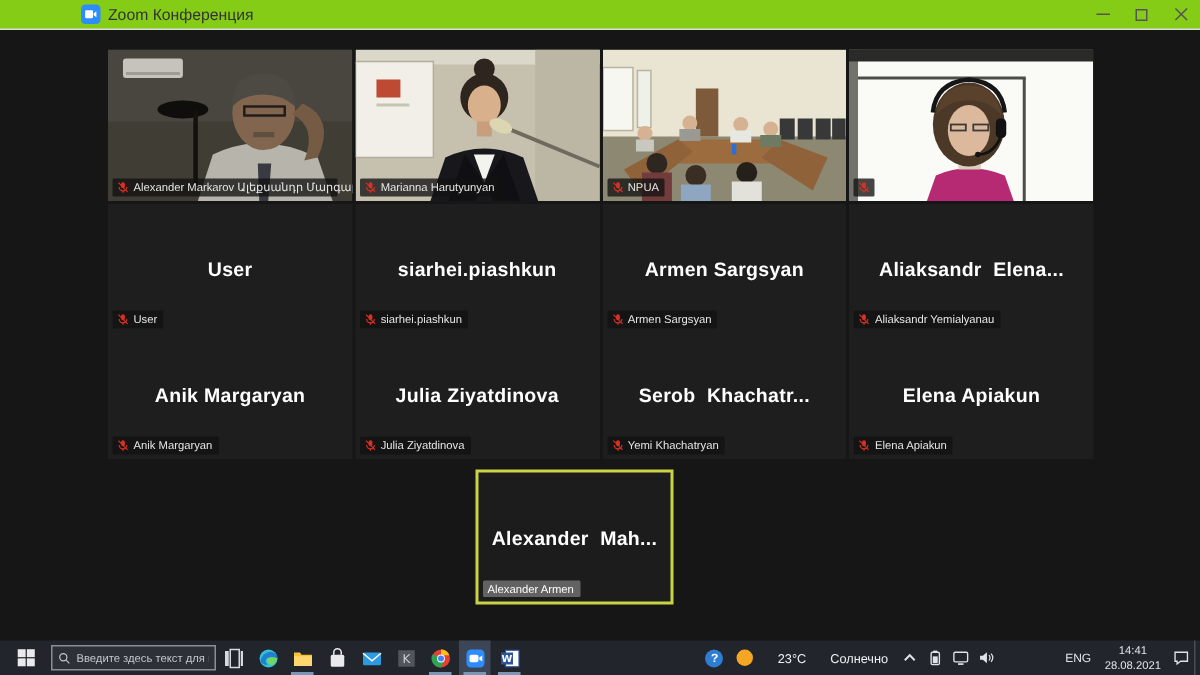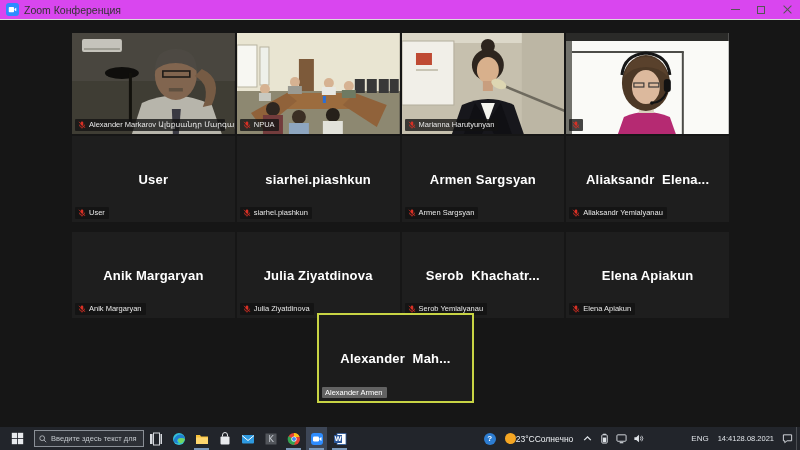--- a/index.html
+++ b/index.html
@@ -1,78 +1,78 @@
 <!DOCTYPE html>
 <html><head>
 <meta charset="utf-8">
 <style>
   html,body{margin:0;padding:0;background:#000;}
   *{box-sizing:border-box;}
   #screen{position:relative;width:800px;height:450px;overflow:hidden;
     font-family:"Liberation Sans","DejaVu Sans",sans-serif;background:#181818;}
 
   
-  .titlebar{position:absolute;left:0;top:0;width:800px;height:20px;background:#d946ef;
-    border-bottom:1px solid #dcdcdc;display:flex;align-items:center;}
+  .titlebar{position:absolute;left:0;top:0;width:800px;height:20px;background:#84cc16;
+    border-bottom:1px solid #dcdcdc;display:flex;align-items:center;padding-left:48px;}
   .zoom-app-icon{width:13px;height:13px;margin:0 5px 0 6px;border-radius:3px;background:#2d8cff;
     display:flex;align-items:center;justify-content:center;}
   .zoom-app-icon svg{width:9px;height:9px;}
   .win-title{font-size:10.5px;color:#333;}
   .win-controls{margin-left:auto;display:flex;align-items:center;height:100%;}
   .win-btn{width:26px;height:100%;display:flex;align-items:center;justify-content:center;cursor:pointer;}
   .glyph-min{width:9px;height:1px;background:#555;}
   .glyph-max{width:8px;height:8px;border:1px solid #555;}
   .glyph-close{position:relative;width:9px;height:9px;}
   .glyph-close:before,.glyph-close:after{content:"";position:absolute;left:4px;top:-1px;width:1px;height:11px;background:#555;}
   .glyph-close:before{transform:rotate(45deg);}
   .glyph-close:after{transform:rotate(-45deg);}
 
   
   .stage{position:absolute;left:0;top:20px;width:800px;height:407px;background:#161616;}
   .vrow{position:absolute;left:72px;width:657px;display:grid;grid-template-columns:repeat(4,1fr);gap:2px;}
   .row1{top:13px;height:101px;}
   .row2{top:116px;height:86px;}
-  .row3{top:212px;height:86px;}
+  .row3{top:200px;height:86px;}
   .tile{position:relative;background:#1e1e1e;overflow:hidden;}
   .tile svg.scene{position:absolute;inset:0;width:100%;height:100%;display:block;}
   .pname{position:absolute;inset:0;display:flex;align-items:center;justify-content:center;
     color:#fff;font-weight:700;font-size:13px;white-space:pre;letter-spacing:.2px;}
   .vlabel{position:absolute;left:3px;bottom:3px;display:flex;align-items:center;gap:3px;
     background:rgba(18,18,18,.78);padding:2px 4px 2px 3px;border-radius:1px;
     color:#e6e6e6;font-size:7.5px;line-height:1;max-width:92%;white-space:nowrap;}
   .vlabel svg{width:8px;height:8px;flex:0 0 auto;}
   .mini-ico{position:absolute;left:3px;bottom:3px;background:rgba(18,18,18,.78);
     padding:2px 3px;border-radius:1px;display:flex;}
   .mini-ico svg{width:8px;height:8px;}
-  .tile-active{position:absolute;left:317px;top:293px;width:157px;height:90px;background:#1c1c1c;
+  .tile-active{position:absolute;left:317px;top:293px;width:132px;height:90px;background:#1c1c1c;
     border:2px solid #c8d444;}
   .tile-active .vlabel{background:rgba(110,110,110,.85);color:#fff;}
 
   
   .taskbar{position:absolute;left:0;top:427px;width:800px;height:23px;background:#22252b;
     display:flex;align-items:center;color:#dfe3e8;}
   .start-btn{width:34px;height:100%;display:flex;align-items:center;justify-content:center;cursor:pointer;}
   .search-box{width:110px;height:17px;border:1px solid #8a8f96;background:#2d3036;
     display:flex;align-items:center;gap:4px;padding:0 4px;cursor:text;}
   .search-box .mag{width:8px;height:8px;flex:0 0 auto;}
   .search-ph{font-size:7.5px;color:#c3c7cc;white-space:nowrap;overflow:hidden;}
   .tb-ico{width:21px;height:23px;display:flex;align-items:center;justify-content:center;
     position:relative;cursor:pointer;margin:0 1px;}
   .tb-ico.open:after{content:"";position:absolute;left:3px;right:3px;bottom:0;height:2px;background:#7a97b8;}
   .tb-ico.active{background:#3d4656;}
   .tb-ico svg{width:14px;height:14px;}
   .tray{margin-left:auto;display:flex;align-items:center;height:100%;}
   .tray-item{display:flex;align-items:center;justify-content:center;height:100%;padding:0 3px;cursor:pointer;}
-  .weather{display:flex;align-items:center;gap:0;padding:0 6px;font-size:8.5px;color:#eef1f4;white-space:nowrap;}
+  .weather{display:flex;align-items:center;gap:16px;padding:0 6px;font-size:8.5px;color:#eef1f4;white-space:nowrap;}
   .sun{width:11px;height:11px;border-radius:50%;background:#f5a623;}
   .help-dot{width:12px;height:12px;border-radius:50%;background:#2d7dd2;color:#fff;font-size:8px;
     display:flex;align-items:center;justify-content:center;font-weight:700;}
   .tray svg{width:11px;height:11px;}
   .lang{font-size:8px;padding:0 4px;margin-left:40px;}
-  .clock{display:flex;flex-direction:row;align-items:center;justify-content:center;
+  .clock{display:flex;flex-direction:column;align-items:center;justify-content:center;
     font-size:7.5px;line-height:1.25;padding:0 5px;}
   .show-desktop{width:4px;height:100%;border-left:1px solid #4a4d52;}
 </style>
 </head>
 <body>
 
 <div id="screen">
 
   <div class="titlebar">
     <span class="zoom-app-icon">
@@ -115,20 +115,50 @@
           <rect width="163" height="101" fill="#000" opacity="0.14"></rect>
         </svg>
         <span class="vlabel">
           <svg viewBox="0 0 10 10">
               <rect x="3.4" y="0.6" width="3.2" height="5" rx="1.6" fill="#d93025"></rect>
               <path d="M1.8 4.6a3.2 3.2 0 0 0 6.4 0" fill="none" stroke="#d93025" stroke-width="1"></path>
               <rect x="4.5" y="7.6" width="1" height="1.8" fill="#d93025"></rect>
               <line x1="1.2" y1="1" x2="8.8" y2="8.6" stroke="#d93025" stroke-width="1"></line>
             </svg>
           <span>Alexander Markarov Ալեքսանդր Մարգարով</span>
+        </span>
+      </div>
+
+      <div class="tile">
+        <svg class="scene" viewBox="0 0 163 101" preserveAspectRatio="none">
+          <rect width="163" height="101" fill="#c6c0ae"></rect>
+          <rect width="163" height="10" fill="#dcd8c9"></rect>
+          <rect x="0" y="8" width="52" height="64" fill="#f1efe8" stroke="#b2ad9c"></rect>
+          <rect x="14" y="20" width="16" height="12" fill="#bf4a33"></rect>
+          <rect x="14" y="36" width="22" height="2" fill="#c8c4b4"></rect>
+          <rect x="120" y="0" width="43" height="101" fill="#bcb6a4"></rect>
+          <circle cx="86" cy="13" r="7" fill="#2d251e"></circle>
+          <ellipse cx="86" cy="32" rx="16" ry="16" fill="#2d251e"></ellipse>
+          <ellipse cx="86" cy="37" rx="11" ry="13" fill="#d8b08c"></ellipse>
+          <rect x="81" y="48" width="10" height="10" fill="#c89e7e"></rect>
+          <path d="M50 101 L60 72 Q86 60 112 72 L122 101 Z" fill="#17171c"></path>
+          <polygon points="79,70 93,70 86,89" fill="#f4f4ee"></polygon>
+          <path d="M73 70 L86 89 L80 101 L62 101 Z" fill="#101014"></path>
+          <path d="M99 70 L86 89 L92 101 L110 101 Z" fill="#101014"></path>
+          <line x1="163" y1="78" x2="100" y2="52" stroke="#6e6a5e" stroke-width="2.5"></line>
+          <ellipse cx="97" cy="51" rx="8" ry="4.5" fill="#ddd6b2" transform="rotate(22 97 51)"></ellipse>
+        </svg>
+        <span class="vlabel">
+          <svg viewBox="0 0 10 10">
+              <rect x="3.4" y="0.6" width="3.2" height="5" rx="1.6" fill="#d93025"></rect>
+              <path d="M1.8 4.6a3.2 3.2 0 0 0 6.4 0" fill="none" stroke="#d93025" stroke-width="1"></path>
+              <rect x="4.5" y="7.6" width="1" height="1.8" fill="#d93025"></rect>
+              <line x1="1.2" y1="1" x2="8.8" y2="8.6" stroke="#d93025" stroke-width="1"></line>
+            </svg>
+          <span>Marianna Harutyunyan</span>
         </span>
       </div>
 
       <div class="tile">
         <svg class="scene" viewBox="0 0 163 101" preserveAspectRatio="none">
           <rect width="163" height="101" fill="#8d8871"></rect>
           <rect width="163" height="58" fill="#e9e5d2"></rect>
           <rect x="0" y="12" width="20" height="42" fill="#f7f7f2" stroke="#b8b4a0"></rect>
           <rect x="23" y="14" width="9" height="38" fill="#eef0ea" stroke="#b8b4a0"></rect>
           <rect x="62" y="26" width="15" height="32" fill="#7d5a3a"></rect>
@@ -161,50 +191,20 @@
               <path d="M1.8 4.6a3.2 3.2 0 0 0 6.4 0" fill="none" stroke="#d93025" stroke-width="1"></path>
               <rect x="4.5" y="7.6" width="1" height="1.8" fill="#d93025"></rect>
               <line x1="1.2" y1="1" x2="8.8" y2="8.6" stroke="#d93025" stroke-width="1"></line>
             </svg>
           <span>NPUA</span>
         </span>
       </div>
 
       <div class="tile">
         <svg class="scene" viewBox="0 0 163 101" preserveAspectRatio="none">
-          <rect width="163" height="101" fill="#c6c0ae"></rect>
-          <rect width="163" height="10" fill="#dcd8c9"></rect>
-          <rect x="0" y="8" width="52" height="64" fill="#f1efe8" stroke="#b2ad9c"></rect>
-          <rect x="14" y="20" width="16" height="12" fill="#bf4a33"></rect>
-          <rect x="14" y="36" width="22" height="2" fill="#c8c4b4"></rect>
-          <rect x="120" y="0" width="43" height="101" fill="#bcb6a4"></rect>
-          <circle cx="86" cy="13" r="7" fill="#2d251e"></circle>
-          <ellipse cx="86" cy="32" rx="16" ry="16" fill="#2d251e"></ellipse>
-          <ellipse cx="86" cy="37" rx="11" ry="13" fill="#d8b08c"></ellipse>
-          <rect x="81" y="48" width="10" height="10" fill="#c89e7e"></rect>
-          <path d="M50 101 L60 72 Q86 60 112 72 L122 101 Z" fill="#17171c"></path>
-          <polygon points="79,70 93,70 86,89" fill="#f4f4ee"></polygon>
-          <path d="M73 70 L86 89 L80 101 L62 101 Z" fill="#101014"></path>
-          <path d="M99 70 L86 89 L92 101 L110 101 Z" fill="#101014"></path>
-          <line x1="163" y1="78" x2="100" y2="52" stroke="#6e6a5e" stroke-width="2.5"></line>
-          <ellipse cx="97" cy="51" rx="8" ry="4.5" fill="#ddd6b2" transform="rotate(22 97 51)"></ellipse>
-        </svg>
-        <span class="vlabel">
-          <svg viewBox="0 0 10 10">
-              <rect x="3.4" y="0.6" width="3.2" height="5" rx="1.6" fill="#d93025"></rect>
-              <path d="M1.8 4.6a3.2 3.2 0 0 0 6.4 0" fill="none" stroke="#d93025" stroke-width="1"></path>
-              <rect x="4.5" y="7.6" width="1" height="1.8" fill="#d93025"></rect>
-              <line x1="1.2" y1="1" x2="8.8" y2="8.6" stroke="#d93025" stroke-width="1"></line>
-            </svg>
-          <span>Marianna Harutyunyan</span>
-        </span>
-      </div>
-
-      <div class="tile">
-        <svg class="scene" viewBox="0 0 163 101" preserveAspectRatio="none">
           <rect width="163" height="101" fill="#fafaf7"></rect>
           <rect x="0" y="0" width="6" height="101" fill="#72726c"></rect>
           <rect x="0" y="0" width="163" height="8" fill="#2a2a28"></rect>
           <line x1="6" y1="19" x2="118" y2="19" stroke="#4c4c48" stroke-width="2"></line>
           <line x1="117" y1="19" x2="117" y2="101" stroke="#4c4c48" stroke-width="2"></line>
           <path d="M52 101 L58 84 Q80 74 104 84 L110 101 Z" fill="#b52a72"></path>
           <rect x="73" y="70" width="15" height="10" fill="#d9d0bd"></rect>
           <ellipse cx="80" cy="50" rx="24" ry="28" fill="#4c3826"></ellipse>
           <ellipse cx="80" cy="54" rx="14" ry="17" fill="#dcb99d"></ellipse>
           <path d="M58 44 Q62 24 80 24 Q98 24 102 44 Q94 34 80 34 Q66 34 58 44Z" fill="#59412c"></path>
@@ -304,21 +304,21 @@
       </div>
       <div class="tile">
         <span class="pname">Serob  Khachatr...</span>
         <span class="vlabel">
           <svg viewBox="0 0 10 10">
               <rect x="3.4" y="0.6" width="3.2" height="5" rx="1.6" fill="#d93025"></rect>
               <path d="M1.8 4.6a3.2 3.2 0 0 0 6.4 0" fill="none" stroke="#d93025" stroke-width="1"></path>
               <rect x="4.5" y="7.6" width="1" height="1.8" fill="#d93025"></rect>
               <line x1="1.2" y1="1" x2="8.8" y2="8.6" stroke="#d93025" stroke-width="1"></line>
             </svg>
-          <span>Serob Yemialyanau</span>
+          <span>Yemi Khachatryan</span>
         </span>
       </div>
       <div class="tile">
         <span class="pname">Elena Apiakun</span>
         <span class="vlabel">
           <svg viewBox="0 0 10 10">
               <rect x="3.4" y="0.6" width="3.2" height="5" rx="1.6" fill="#d93025"></rect>
               <path d="M1.8 4.6a3.2 3.2 0 0 0 6.4 0" fill="none" stroke="#d93025" stroke-width="1"></path>
               <rect x="4.5" y="7.6" width="1" height="1.8" fill="#d93025"></rect>
               <line x1="1.2" y1="1" x2="8.8" y2="8.6" stroke="#d93025" stroke-width="1"></line>

